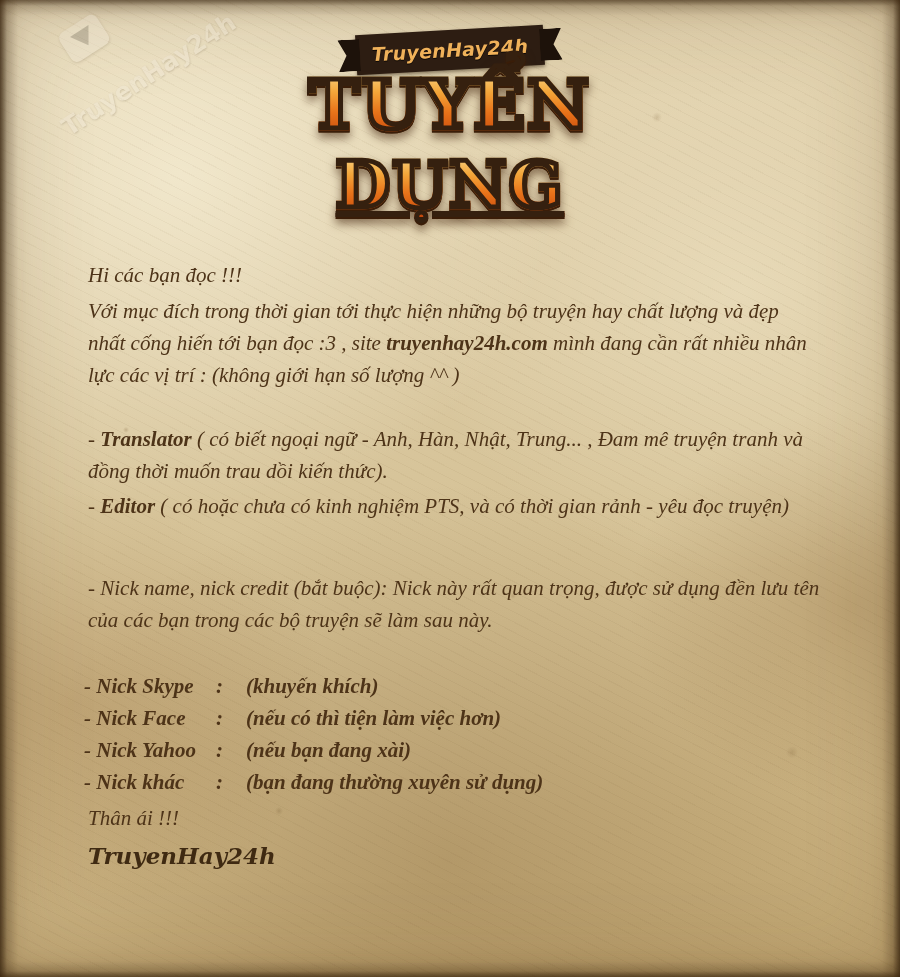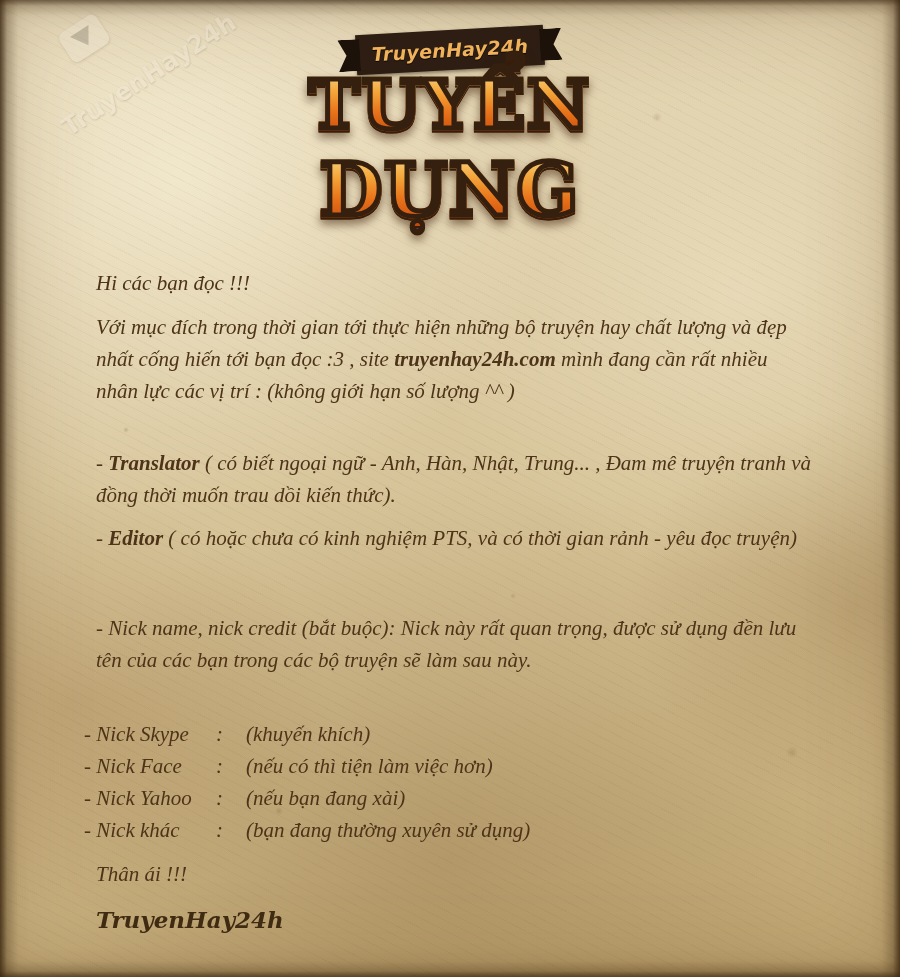--- a/index.html
+++ b/index.html
@@ -157,48 +157,48 @@
     background: linear-gradient(180deg, #fbd88a 0%, #f3a63a 32%, #e8731a 62%, #c5480c 100%);
     -webkit-background-clip: text;
     background-clip: text;
     -webkit-text-fill-color: transparent;
     text-shadow: none;
     filter: drop-shadow(0 2px 0 #3a1d08) drop-shadow(0 5px 5px rgba(60,30,8,.55));
     -webkit-text-stroke: 5px #35200f;
     paint-order: stroke fill;
   }
   .word-1 { top: 56px; font-size: 68px; }
-  .word-2 { top: 140px; font-size: 72px; }
+  .word-2 { top: 140px; font-size: 63px; text-decoration: underline; }
 
   
   .content {
     position: absolute;
     left: 84px;
     top: 256px;
     width: 740px;
     z-index: 5;
     color: #4d3318;
     font-size: 21px;
     line-height: 1.52;
     font-style: italic;
   }
-  .content p { margin: 12px; }
+  .content p { margin: 4px; }
   .block { margin-bottom: 22px; }
   .block.tight { margin-bottom: 0; }
   .bi-strong { font-weight: bold; }
   .sign-hi { margin-top: 30px; }
   .sign-name {
     margin-top: 14px;
     font-family: "DejaVu Serif", serif;
     font-weight: bold;
     font-style: italic;
     font-size: 23px;
     color: #3f2a12;
   }
-  .nick-row { display: flex; }
+  .nick-row { display: flex; font-weight: bold; }
   .nick-label { width: 132px; flex: 0 0 132px; }
   .nick-colon { width: 30px; flex: 0 0 30px; }
 </style>
 </head>
 <body>
 
 <div id="page">
 
   <div class="wm-corner">
     <div class="wm-badge"></div>

